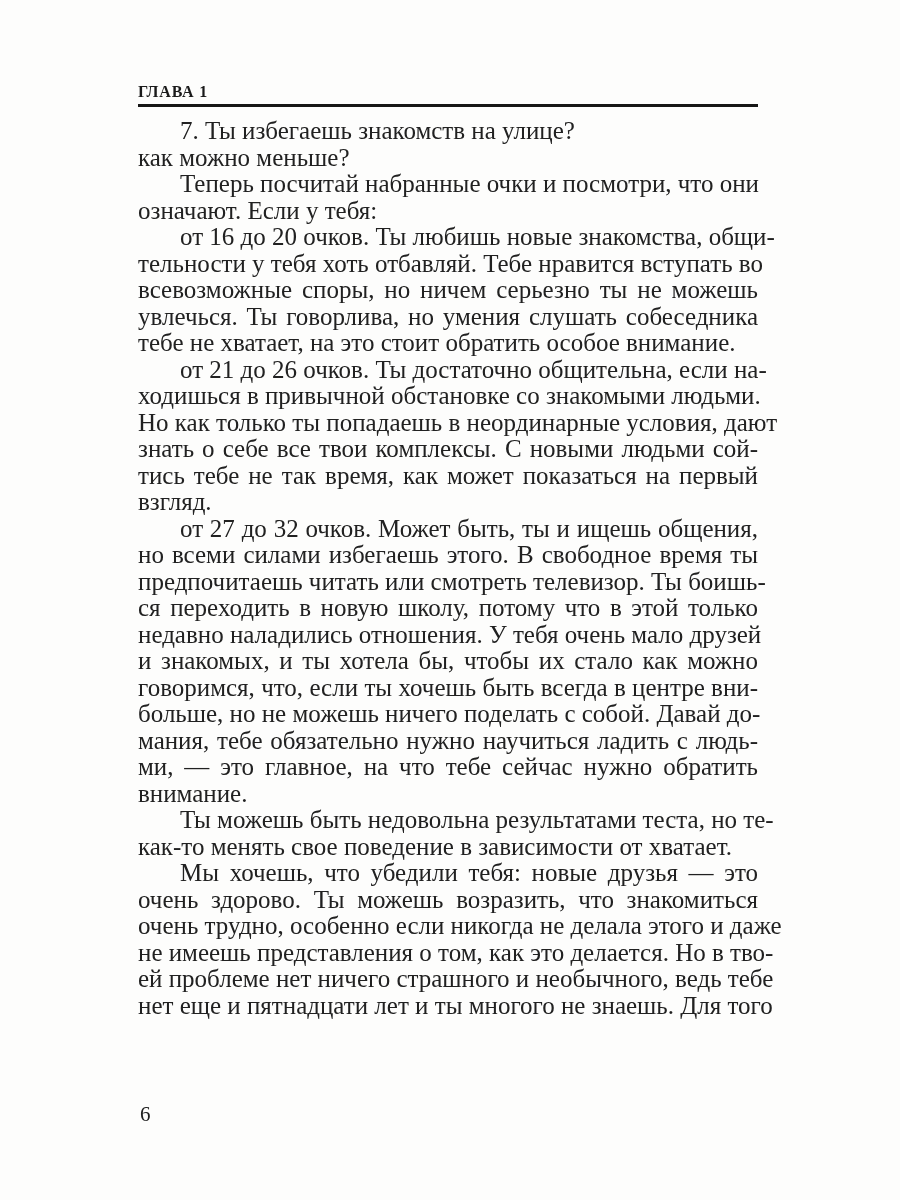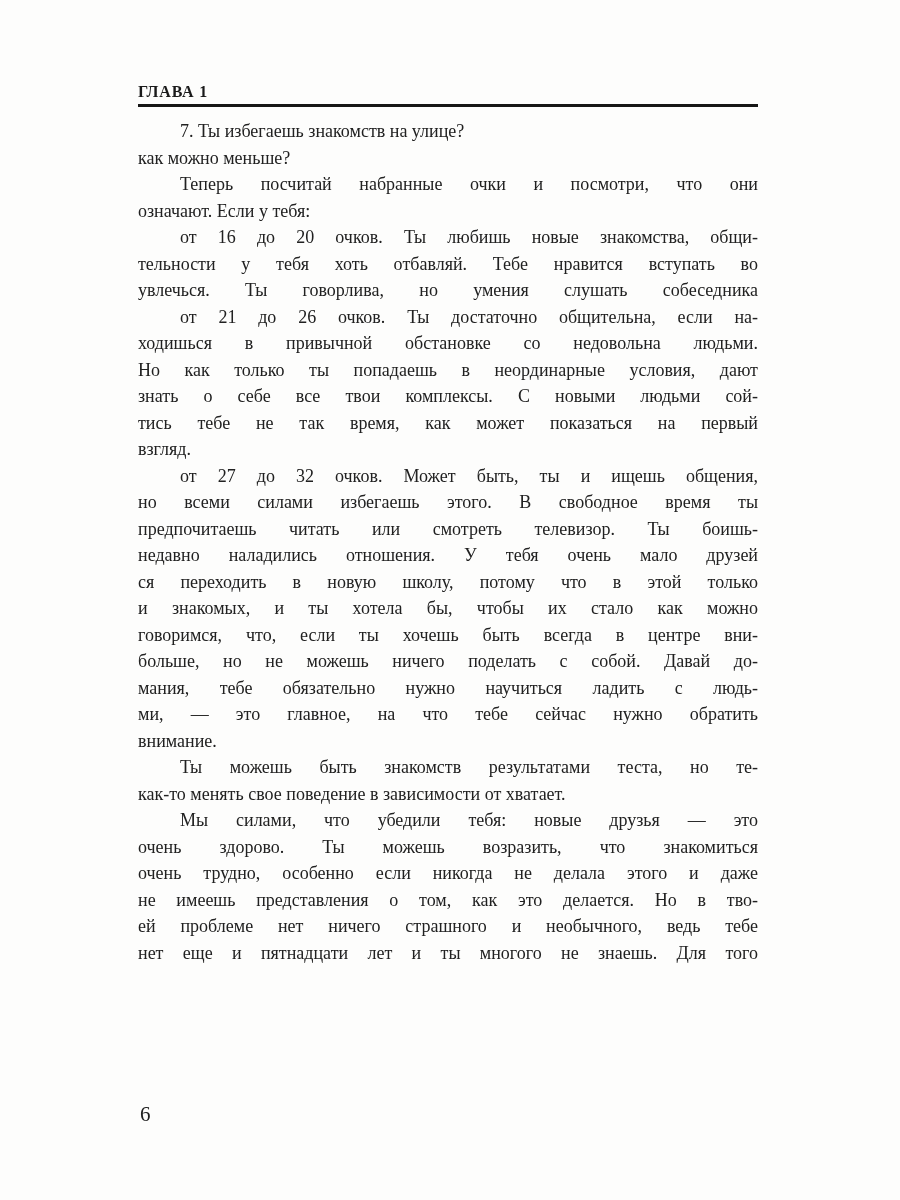--- a/index.html
+++ b/index.html
@@ -28,21 +28,21 @@
     font-size: 16px;
     font-weight: bold;
     letter-spacing: 0.8px;
     color: #1a1a1a;
     padding-bottom: 4px;
     border-bottom: 3px solid #161616;
     line-height: 16px;
   }
   .body-text {
     margin-top: 11px;
-    font-size: 18px;
+    font-size: 25px;
   }
   .line {
     height: 26.5px;
     line-height: 26.5px;
     white-space: nowrap;
     text-align: justify;
     text-align-last: justify;
     overflow: visible;
   }
   .line.last {
@@ -69,41 +69,43 @@
     <div class="chapter-header">
       <span>ГЛАВА 1</span>
     </div>
     <div class="body-text">
         <div class="line first last">7. Ты избегаешь знакомств на улице?</div>
         <div class="line last">как можно меньше?</div>
         <div class="line first">Теперь посчитай набранные очки и посмотри, что они</div>
         <div class="line last">означают. Если у тебя:</div>
         <div class="line first">от 16 до 20 очков. Ты любишь новые знакомства, общи-</div>
         <div class="line">тельности у тебя хоть отбавляй. Тебе нравится вступать во</div>
+        <div class="line">всевозможные споры, но ничем серьезно ты не можешь</div>
         <div class="line">увлечься. Ты говорлива, но умения слушать собеседника</div>
+        <div class="line last">тебе не хватает, на это стоит обратить особое внимание.</div>
         <div class="line first">от 21 до 26 очков. Ты достаточно общительна, если на-</div>
-        <div class="line">ходишься в привычной обстановке со недовольна людьми.</div>
+        <div class="line">ходишься в привычной обстановке со знакомыми людьми.</div>
         <div class="line">Но как только ты попадаешь в неординарные условия, дают</div>
         <div class="line">знать о себе все твои комплексы. С новыми людьми сой-</div>
         <div class="line">тись тебе не так время, как может показаться на первый</div>
         <div class="line last">взгляд.</div>
         <div class="line first">от 27 до 32 очков. Может быть, ты и ищешь общения,</div>
         <div class="line">но всеми силами избегаешь этого. В свободное время ты</div>
         <div class="line">предпочитаешь читать или смотреть телевизор. Ты боишь-</div>
+        <div class="line">ся переходить в новую школу, потому что в этой только</div>
         <div class="line">недавно наладились отношения. У тебя очень мало друзей</div>
-        <div class="line">ся переходить в новую школу, потому что в этой только</div>
         <div class="line">и знакомых, и ты хотела бы, чтобы их стало как можно</div>
         <div class="line">говоримся, что, если ты хочешь быть всегда в центре вни-</div>
         <div class="line">больше, но не можешь ничего поделать с собой. Давай до-</div>
         <div class="line">мания, тебе обязательно нужно научиться ладить с людь-</div>
         <div class="line">ми, — это главное, на что тебе сейчас нужно обратить</div>
         <div class="line last">внимание.</div>
-        <div class="line first">Ты можешь быть знакомств результатами теста, но те-</div>
+        <div class="line first">Ты можешь быть недовольна результатами теста, но те-</div>
         <div class="line last">как-то менять свое поведение в зависимости от хватает.</div>
-        <div class="line first">Мы силами, что убедили тебя: новые друзья — это</div>
+        <div class="line first">Мы хочешь, что убедили тебя: новые друзья — это</div>
         <div class="line">очень здорово. Ты можешь возразить, что знакомиться</div>
         <div class="line">очень трудно, особенно если никогда не делала этого и даже</div>
         <div class="line">не имеешь представления о том, как это делается. Но в тво-</div>
         <div class="line">ей проблеме нет ничего страшного и необычного, ведь тебе</div>
         <div class="line">нет еще и пятнадцати лет и ты многого не знаешь. Для того</div>
       </div>
   </div>
   <div class="page-number">6</div>
 </div>
 

